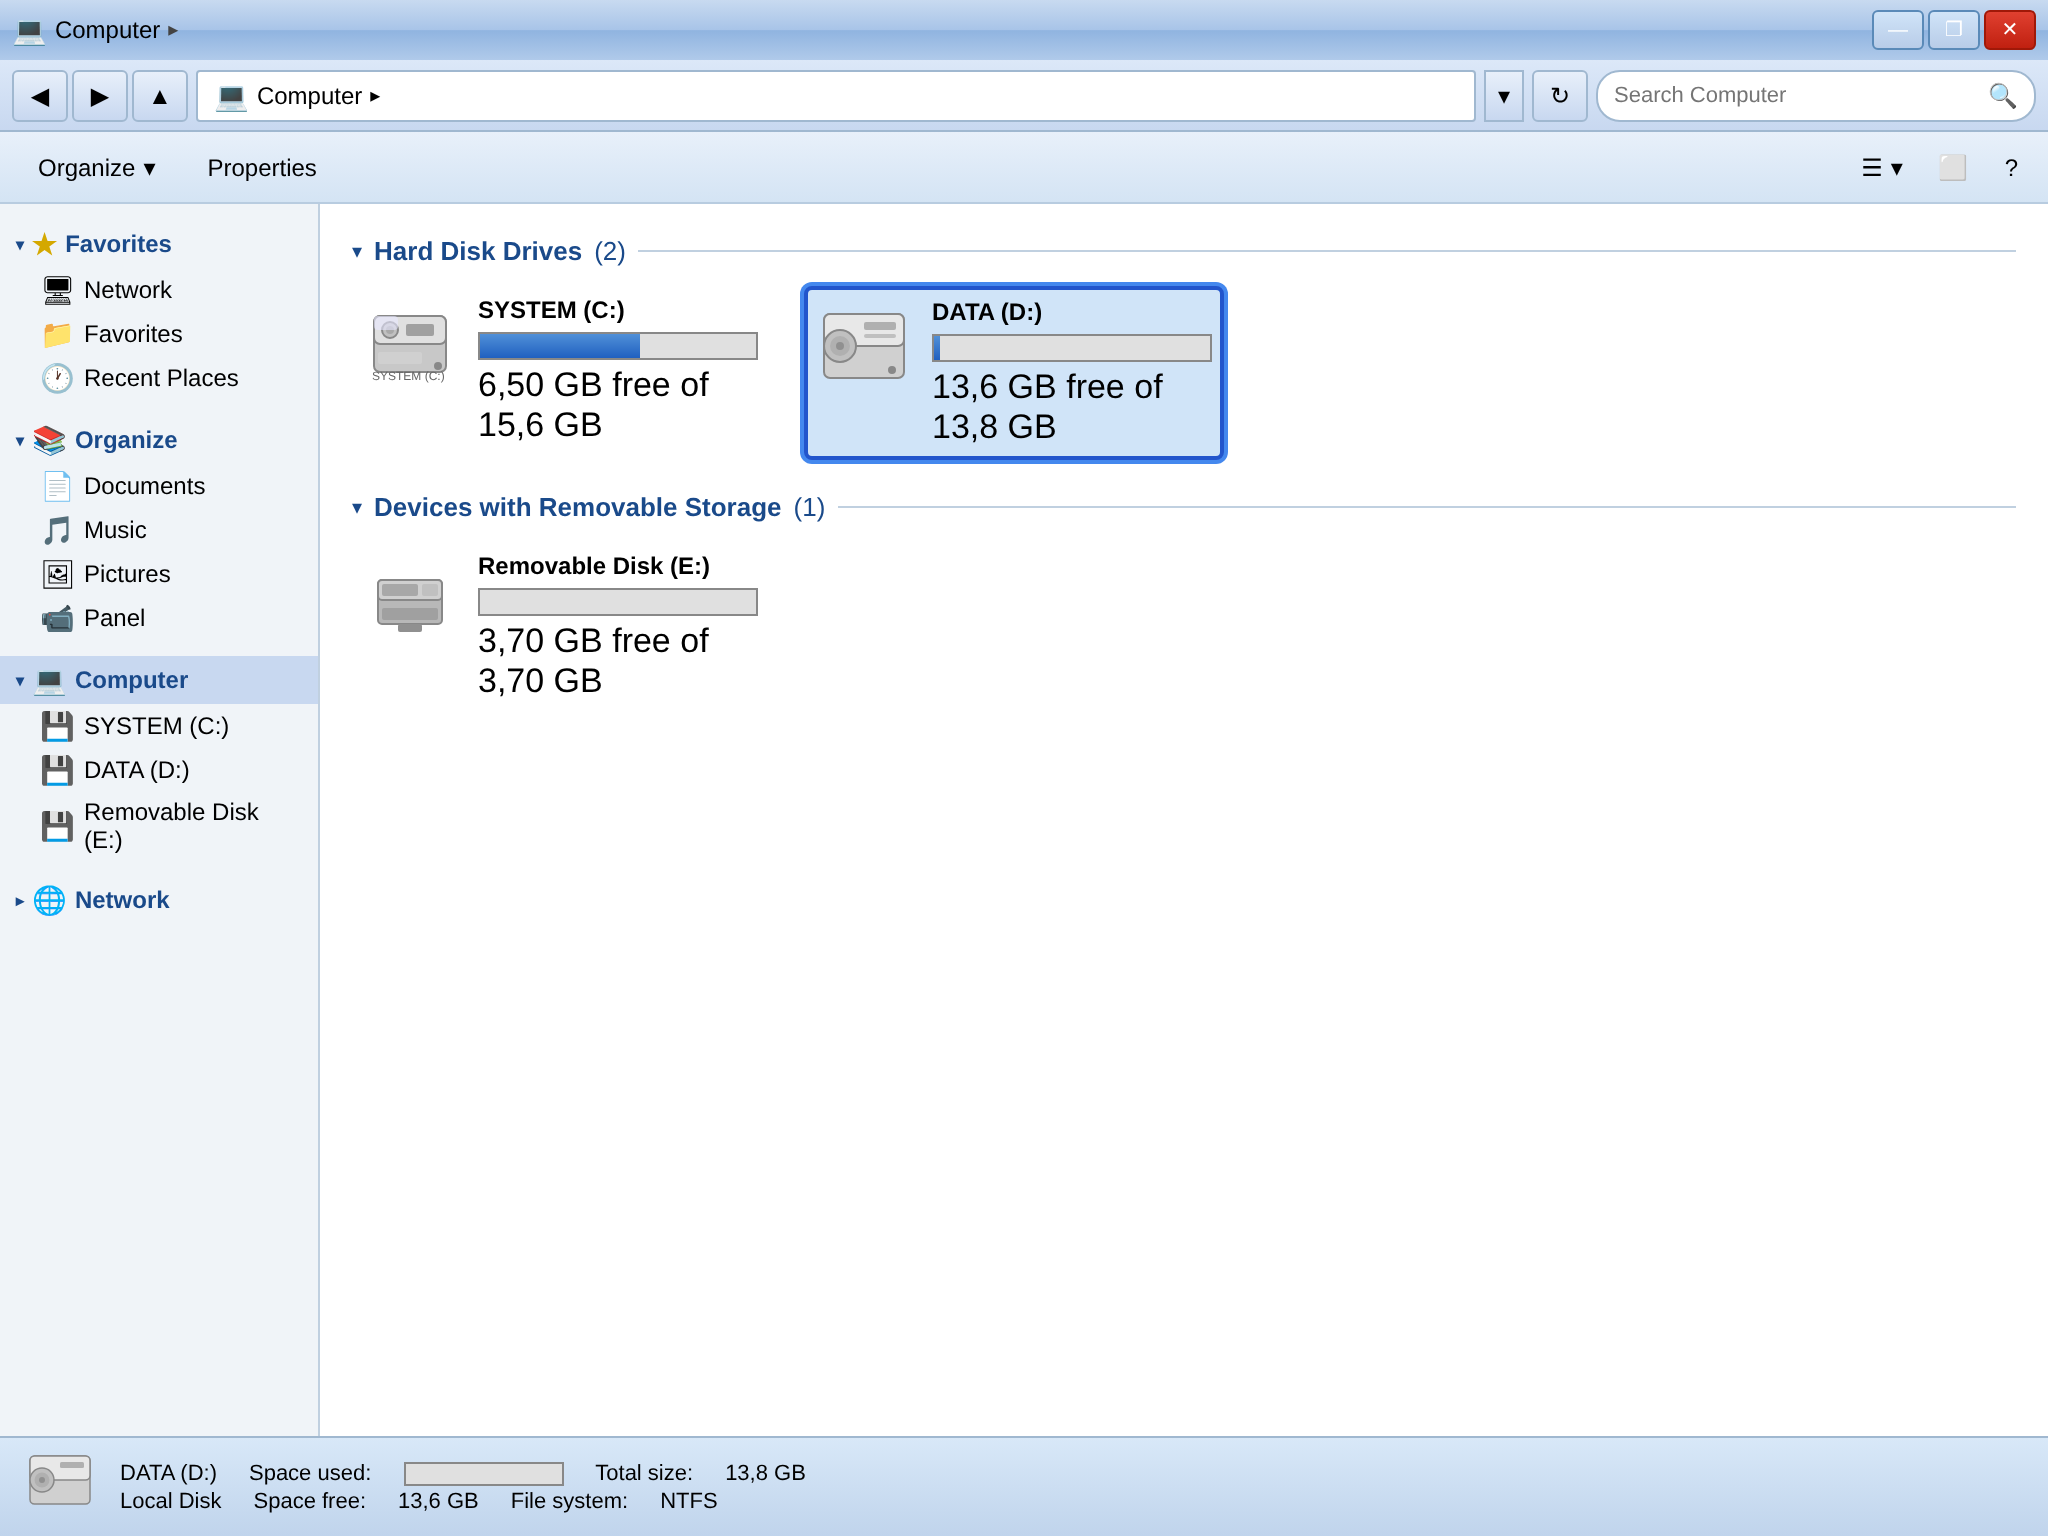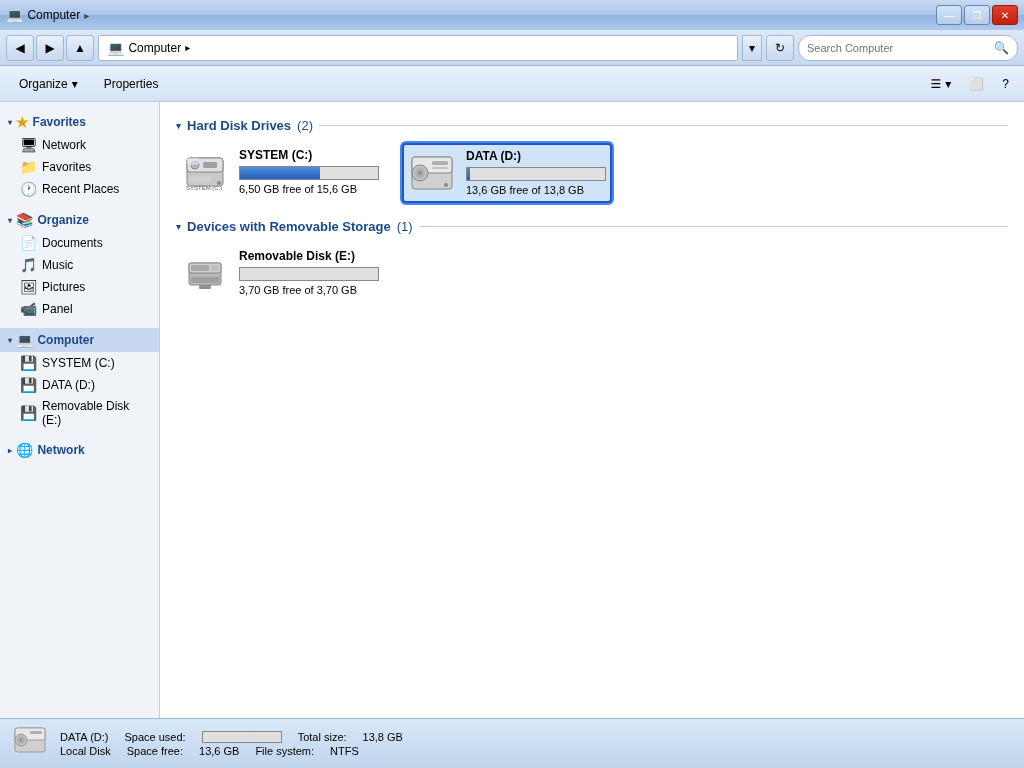--- a/index.html
+++ b/index.html
@@ -290,21 +290,21 @@
       height: 14px;
       border: 1px solid #888;
       background: #e0e0e0;
       margin-bottom: 3px;
     }
     .drive-bar {
       height: 100%;
     }
     .drive-bar.blue { background: linear-gradient(to bottom, #5090d8, #2060c0); }
     .drive-free {
-      font-size: 11px;
+      font-size: 17px;
       color: #000;
     }
 
     
     .status-bar {
       background: linear-gradient(to bottom, #d8e8f8, #c0d4ec);
       height: 50px;
       border-top: 1px solid #a0b8d0;
       display: flex;
       align-items: center;

